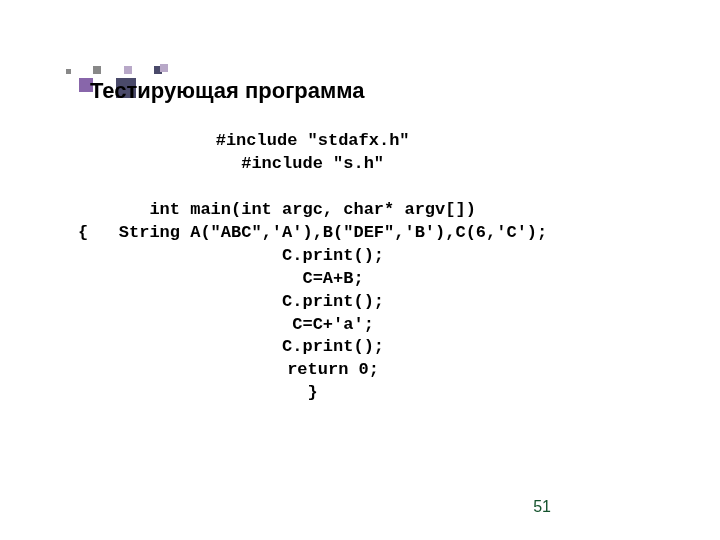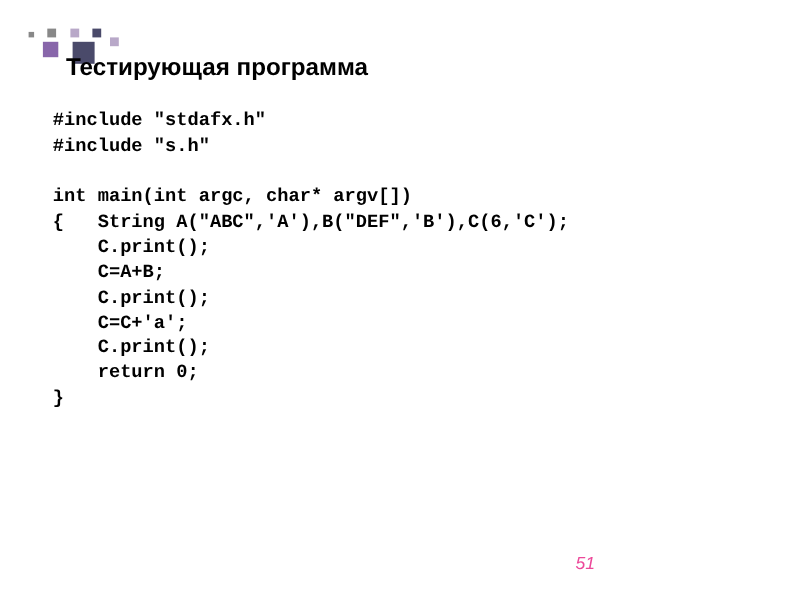--- a/index.html
+++ b/index.html
@@ -1,18 +1,19 @@
 <!DOCTYPE html>
 <html><head>
   <meta charset="utf-8">
   <style>
     * {
-      margin: 6px;
+      margin: 16px;
       padding: 0;
       box-sizing: border-box;
+      text-align: center;
     }
     body {
       width: 720px;
       height: 540px;
       background: #ffffff;
       font-family: Arial, sans-serif;
       position: relative;
       overflow: hidden;
     }
     .square {
@@ -58,26 +59,25 @@
       left: 30px;
       font-family: "Courier New", Courier, monospace;
       font-size: 17px;
       font-weight: bold;
       color: #000000;
       line-height: 1.35;
       white-space: pre;
     }
     .page-number {
       position: absolute;
-      bottom: 24px;
+      bottom: 40px;
       right: 185px;
       font-size: 16px;
-      color: #ec4899;
+      color: #14532d;
       font-family: Arial, sans-serif;
-      font-style: italic;
     }
     .c-dark {
       background: #4a4a6a;
     }
     .c-purple {
       background: #8866aa;
     }
     .c-light {
       background: #b8a8c8;
     }

